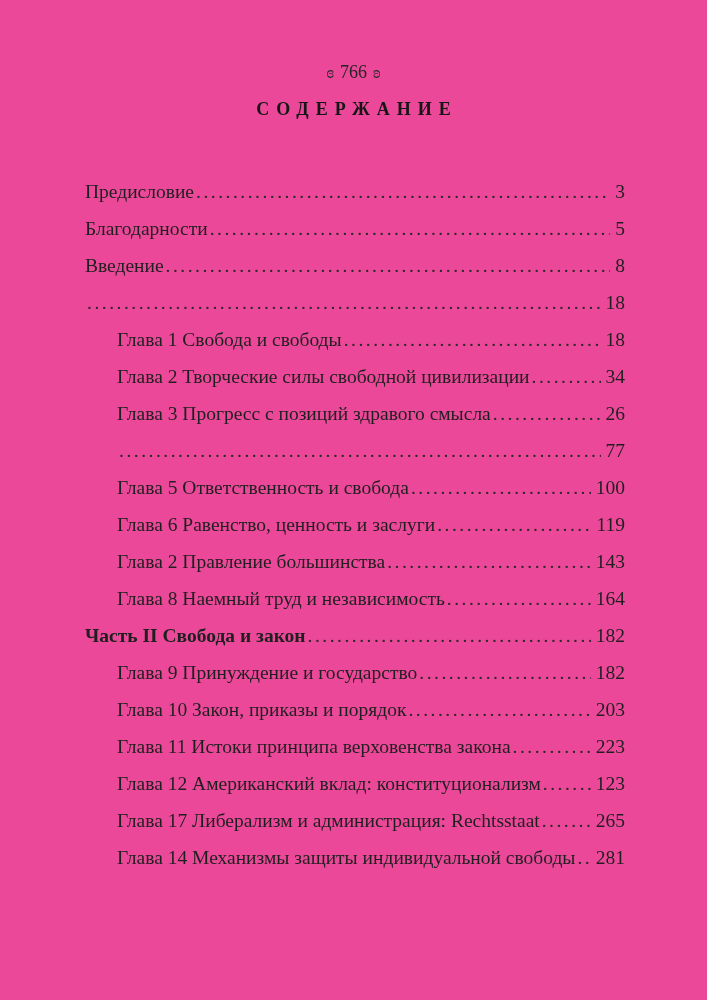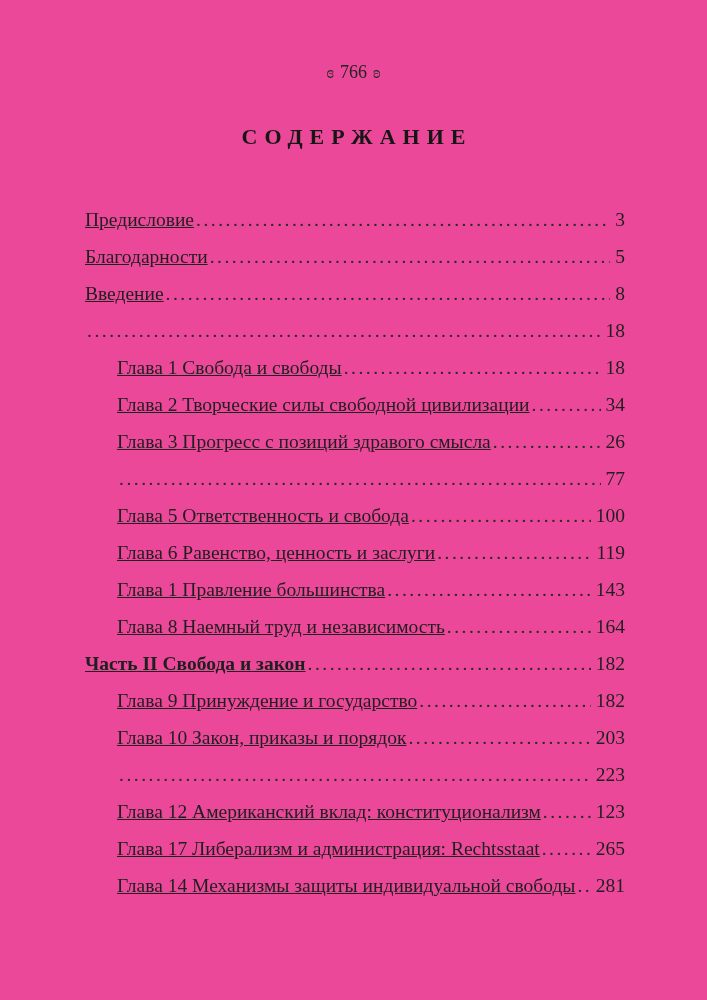--- a/index.html
+++ b/index.html
@@ -28,23 +28,23 @@
     line-height: 24px;
     color: #242424;
   }
   .running-head .ornament {
     font-size: 17px;
     letter-spacing: 0;
     padding: 0 6px;
     color: #2a2a2a;
   }
   .page-title {
-    margin-top: 34px;
+    margin-top: 6px;
     text-align: center;
-    font-size: 22px;
+    font-size: 18px;
     line-height: 36px;
     font-weight: bold;
     letter-spacing: 7px;
     text-indent: 7px; 
     color: #161616;
   }
   .toc-list {
     margin: 46px 82px 0 85px;
   }
   .toc-row {
@@ -61,21 +61,20 @@
   .toc-row.part .toc-page,
   .toc-row.part .toc-dots {
     font-weight: normal;
   }
   .toc-row.chapter {
     padding-left: 32px;
     align-items: center;
   }
   .toc-label {
     flex: 0 0 auto;
-    text-decoration: underline;
   }
   .toc-dots {
     flex: 1 1 auto;
     min-width: 0;
     overflow: hidden;
     white-space: nowrap;
     letter-spacing: 2.5px;
     padding-left: 2px;
     margin-right: 5px;
     color: #2a2a2a;
@@ -139,21 +138,21 @@
         <span class="toc-label">Глава 5 Ответственность и свобода</span>
         <span class="toc-dots">......................................................................................................................................................</span>
         <span class="toc-page">100</span>
       </div>
       <div class="toc-row chapter">
         <span class="toc-label">Глава 6 Равенство, ценность и заслуги</span>
         <span class="toc-dots">......................................................................................................................................................</span>
         <span class="toc-page">119</span>
       </div>
       <div class="toc-row chapter">
-        <span class="toc-label">Глава 1 Правление большинства</span>
+        <span class="toc-label">Глава 2 Правление большинства</span>
         <span class="toc-dots">......................................................................................................................................................</span>
         <span class="toc-page">143</span>
       </div>
       <div class="toc-row chapter">
         <span class="toc-label">Глава 8 Наемный труд и независимость</span>
         <span class="toc-dots">......................................................................................................................................................</span>
         <span class="toc-page">164</span>
       </div>
       <div class="toc-row part">
         <span class="toc-label">Часть II Свобода и закон</span>
@@ -164,20 +163,21 @@
         <span class="toc-label">Глава 9 Принуждение и государство</span>
         <span class="toc-dots">......................................................................................................................................................</span>
         <span class="toc-page">182</span>
       </div>
       <div class="toc-row chapter">
         <span class="toc-label">Глава 10 Закон, приказы и порядок</span>
         <span class="toc-dots">......................................................................................................................................................</span>
         <span class="toc-page">203</span>
       </div>
       <div class="toc-row chapter">
+        <span class="toc-label">Глава 11 Истоки принципа верховенства закона</span>
         <span class="toc-dots">......................................................................................................................................................</span>
         <span class="toc-page">223</span>
       </div>
       <div class="toc-row chapter">
         <span class="toc-label">Глава 12 Американский вклад: конституционализм</span>
         <span class="toc-dots">......................................................................................................................................................</span>
         <span class="toc-page">123</span>
       </div>
       <div class="toc-row chapter">
         <span class="toc-label">Глава 17 Либерализм и администрация: Rechtsstaat</span>

